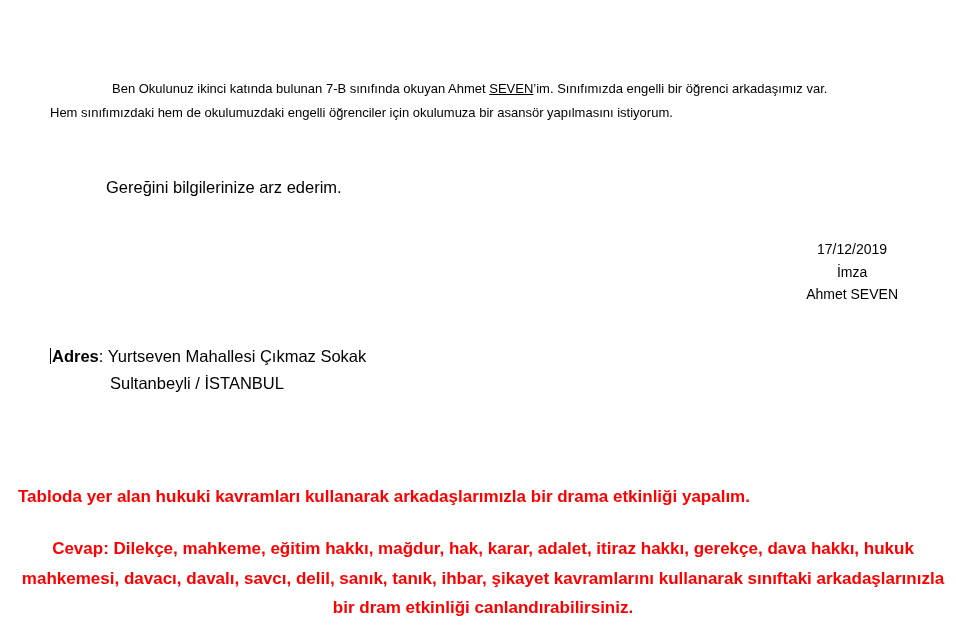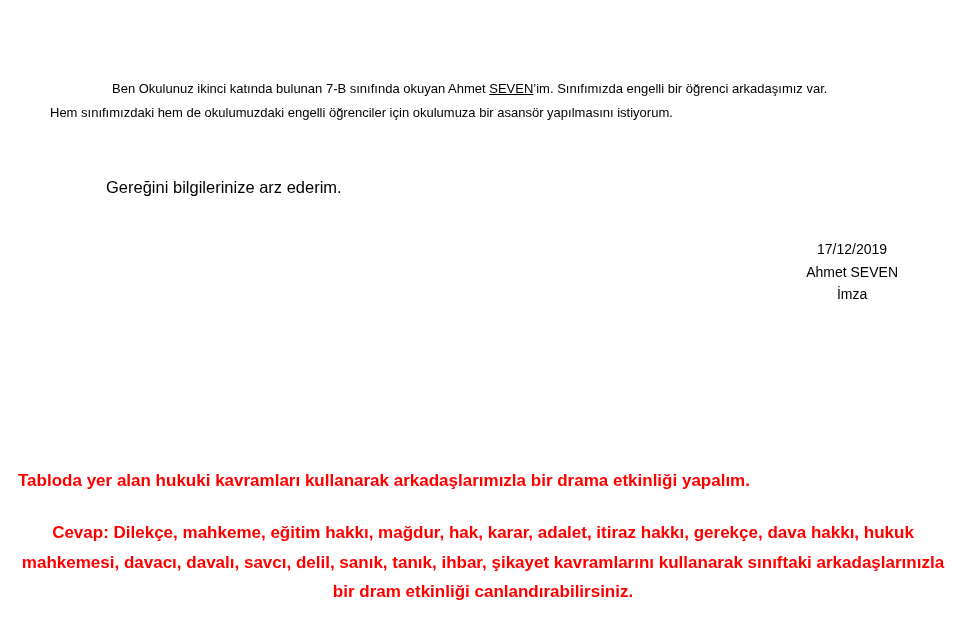--- a/index.html
+++ b/index.html
@@ -93,46 +93,48 @@
     position: absolute;
     left: 18px;
     top: 466px;
     width: 930px;
     color: #ff0000;
     font-size: 17px;
     font-weight: bold;
     line-height: 1.75;
   }
   .red-block .q {
-    margin: 0 0 22px 0;
+    margin: 16px 0 22px 0;
   }
   .red-block .a {
     margin: 0;
     text-align: center;
   }
 </style>
 </head>
 <body>
 
 <div class="page">
 
 
   <div class="body-block">
     <p class="indent-first"><span>Ben Okulunuz ikinci katında bulunan 7-B sınıfında okuyan Ahmet </span><span class="underline-name">SEVEN</span><span>’im. Sınıfımızda engelli bir öğrenci arkadaşımız var. Hem sınıfımızdaki hem de okulumuzdaki engelli öğrenciler için okulumuza bir asansör yapılmasını istiyorum.</span></p>
   </div>
 
   <div class="closing">Gereğini bilgilerinize arz ederim.</div>
 
   <div class="sign-block">
     <div>17/12/2019</div>
+    <div>İmza</div>
     <div>Ahmet SEVEN</div>
-    <div>İmza</div>
   </div>
 
   <div class="address-block">
+    <div><span class="caret"></span><span class="address-label">Adres</span><span>: </span><span>Yurtseven Mahallesi Çıkmaz Sokak</span></div>
+    <div class="address-line2">Sultanbeyli / İSTANBUL</div>
   </div>
 
   <div class="red-block">
     <p class="q">Tabloda yer alan hukuki kavramları kullanarak arkadaşlarımızla bir drama etkinliği yapalım.</p>
     <p class="a">Cevap: Dilekçe, mahkeme, eğitim hakkı, mağdur, hak, karar, adalet, itiraz hakkı, gerekçe, dava hakkı, hukuk mahkemesi, davacı, davalı, savcı, delil, sanık, tanık, ihbar, şikayet kavramlarını kullanarak sınıftaki arkadaşlarınızla bir dram etkinliği canlandırabilirsiniz.</p>
   </div>
 
 </div>
 
 </body></html>

